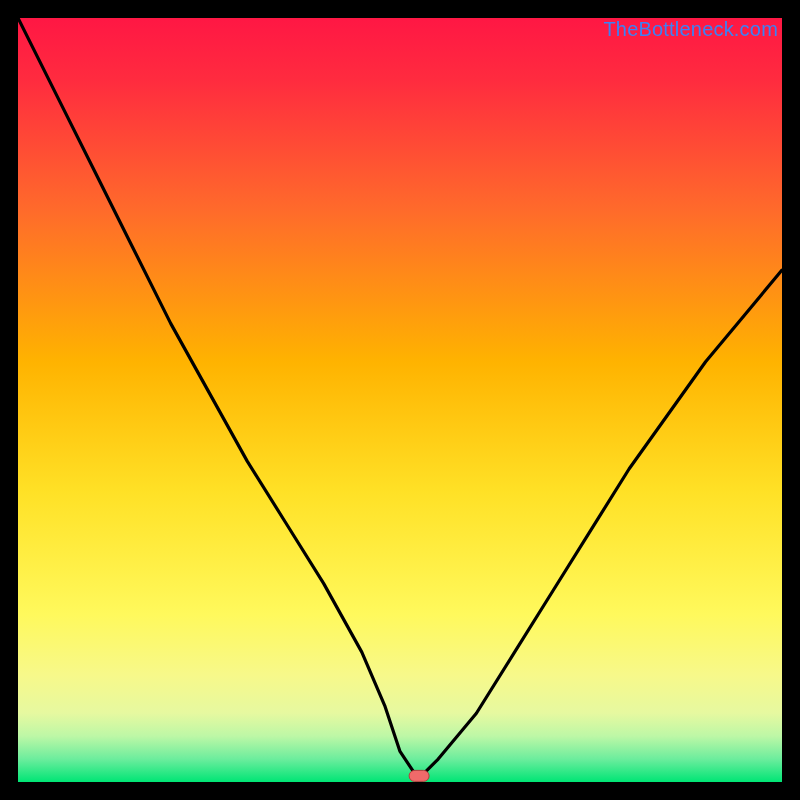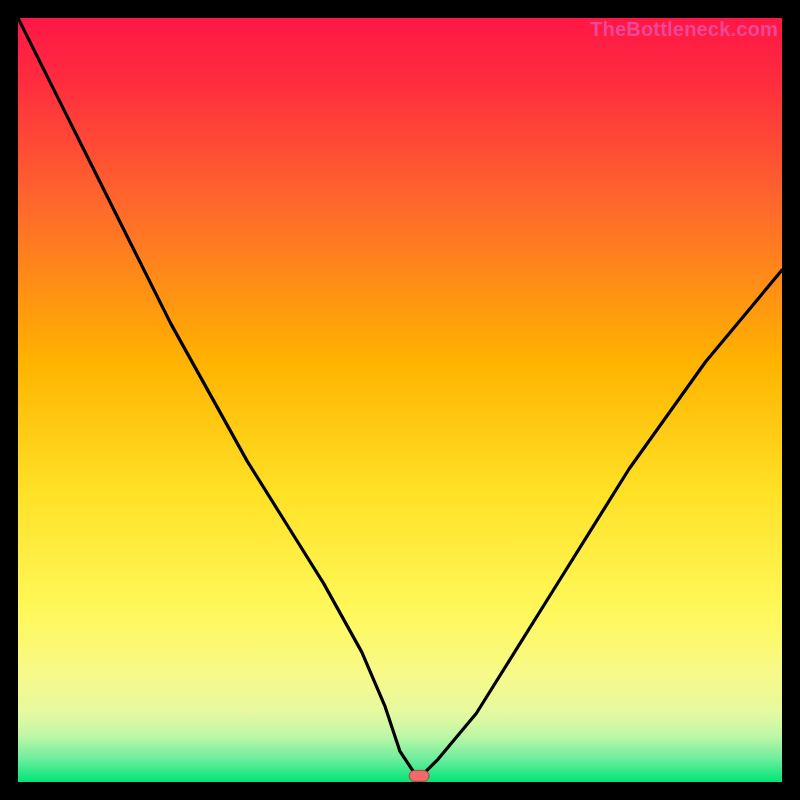--- a/index.html
+++ b/index.html
@@ -23,23 +23,23 @@
     position: absolute;
     left: 0;
     top: 0;
     width: 764px;
     height: 764px;
   }
   .watermark {
     position: absolute;
     top: 0;
     right: 4px;
-    color: #ec4899;
+    color: #3b82f6;
     font-size: 20px;
-    font-weight: 700;
+    font-weight: 400;
     letter-spacing: 0.2px;
     user-select: none;
   }
   svg {
     display: block;
   }
 </style>
 </head>
 <body>
 

